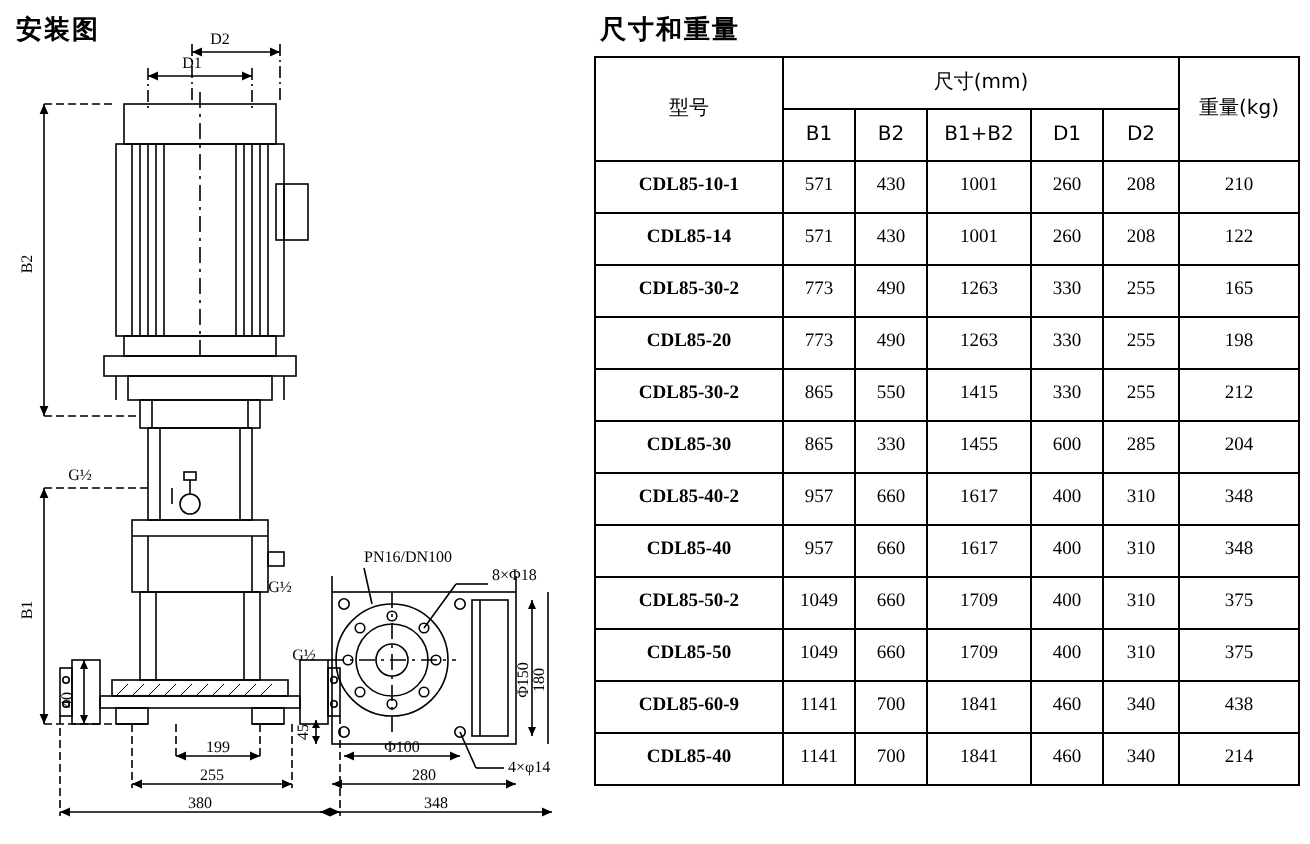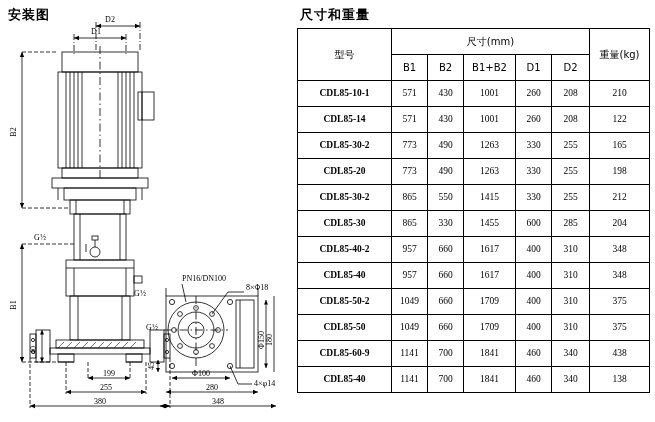--- a/index.html
+++ b/index.html
@@ -432,19 +432,19 @@
           <td>340</td>
           <td>438</td>
         </tr>
         <tr>
           <td class="model-cell">CDL85-40</td>
           <td>1141</td>
           <td>700</td>
           <td>1841</td>
           <td>460</td>
           <td>340</td>
-          <td>138</td>
+          <td>214</td>
         </tr>
       </tbody>
     </table>
   </div>
 
 </div>
 
 </body></html>

